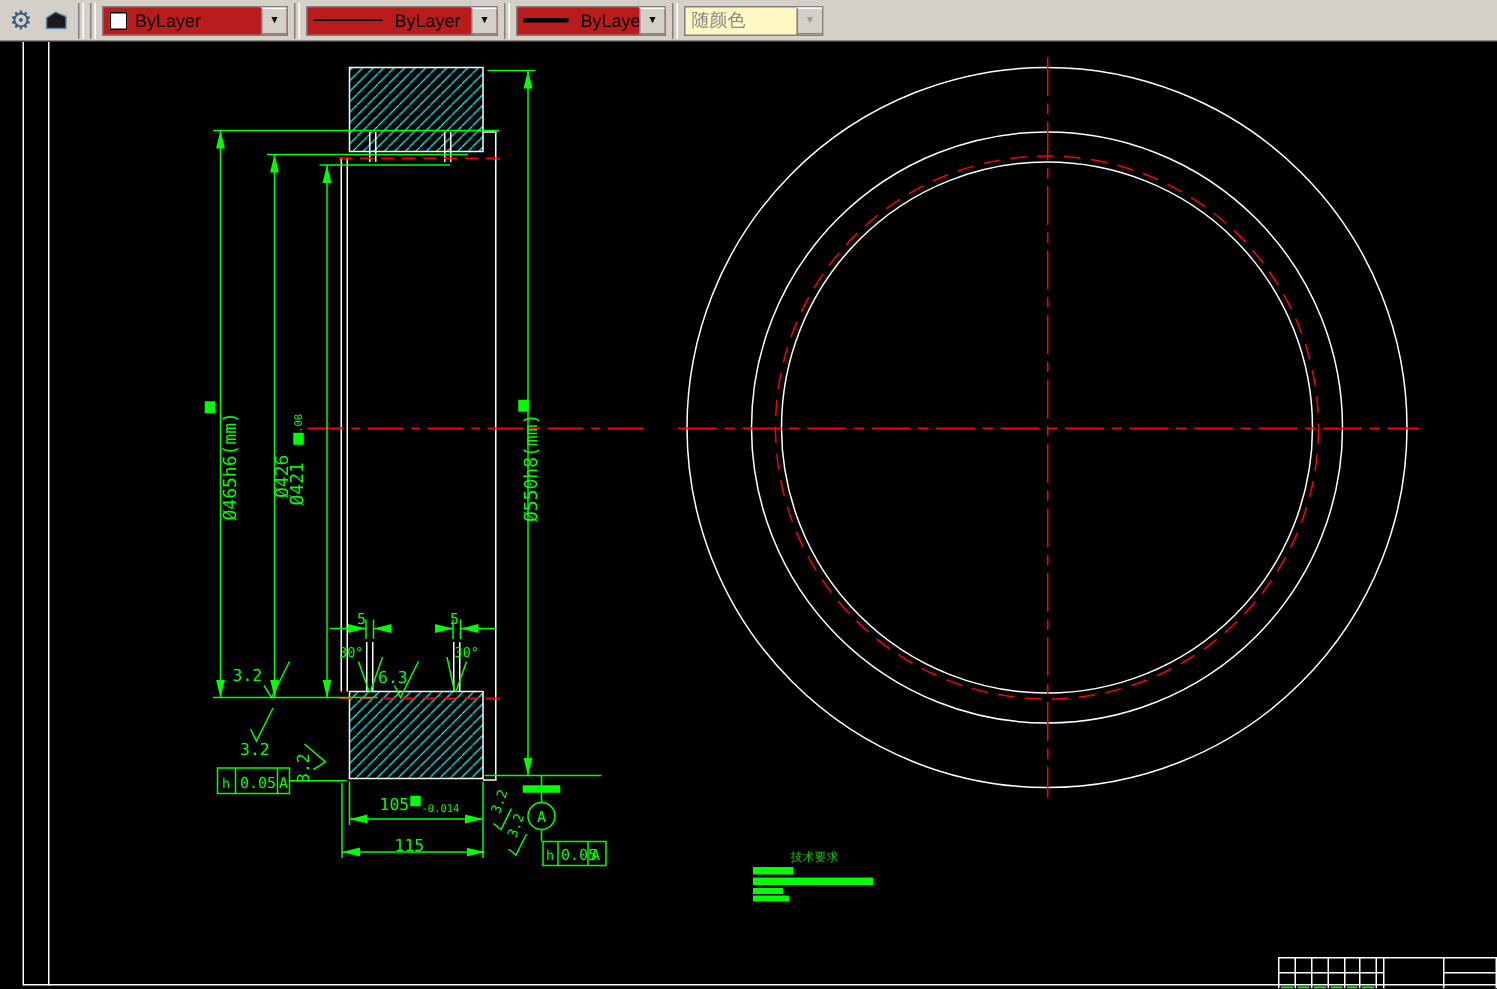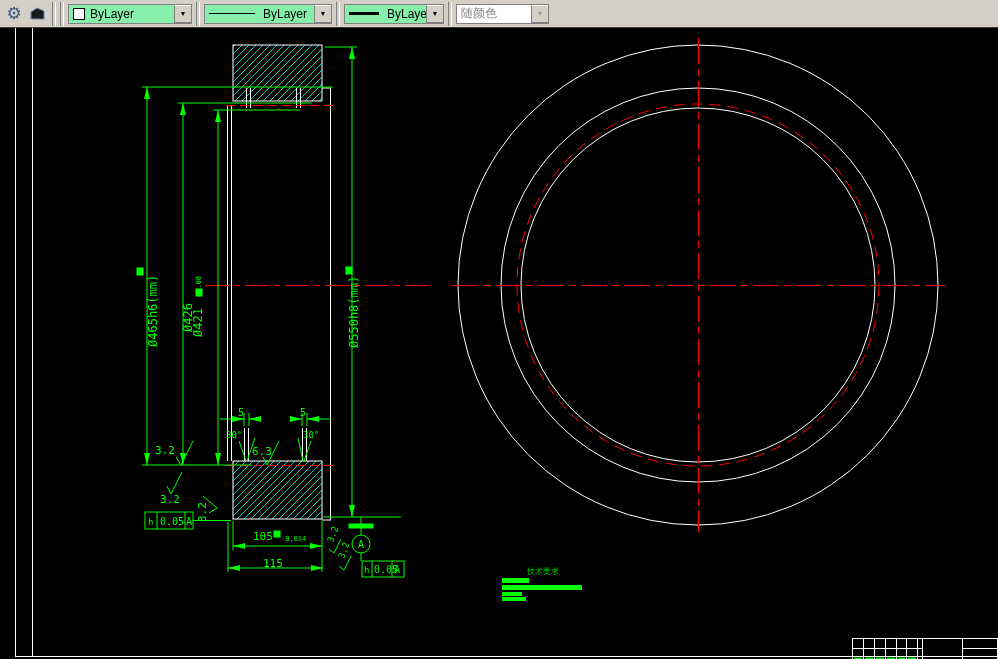--- a/index.html
+++ b/index.html
@@ -7,28 +7,28 @@
        font-family:"Liberation Sans",sans-serif;}
   
   .toolbar{position:absolute;top:0;left:0;width:998px;height:28px;
     background:#d4d0c8;display:flex;align-items:center;padding-left:2px;
     box-sizing:border-box;border-bottom:1px solid #404040;}
   .tb-btn{width:22px;height:22px;margin:0 1px;display:flex;align-items:center;
     justify-content:center;background:#d4d0c8;}
   .gear{font-size:17px;color:#3c5a80;line-height:1;}
   .sep{width:2px;height:24px;margin:0 2px;
     border-left:1px solid #808080;border-right:1px solid #ffffff;}
-  .combo{height:20px;display:flex;align-items:stretch;background:#86efac;
+  .combo{height:20px;display:flex;align-items:stretch;background:#b91c1c;
     border:1px solid #808080;box-sizing:border-box;margin:0 2px;}
   .combo .field{display:flex;align-items:center;flex:1;padding-left:4px;
     font-size:12px;color:#000;white-space:nowrap;overflow:hidden;}
   .combo .arrow{width:16px;background:#d4d0c8;display:flex;align-items:center;
     justify-content:center;border-left:1px solid #808080;
     border-top:1px solid #fff;border-bottom:1px solid #808080;font-size:7px;color:#000;}
-  .combo.disabled{background:#ffffff;}
+  .combo.disabled{background:#fef9c3;}
   .combo.disabled .field{color:#888;}
   .combo.disabled .arrow{color:#999;}
   .swatch{width:10px;height:10px;background:#fff;border:1px solid #000;margin-right:5px;flex:none;}
   .lt-thin{width:46px;height:1px;background:#000;margin-right:8px;flex:none;}
   .lt-thick{width:30px;height:3px;background:#000;margin-right:8px;flex:none;}
   
   .canvas{position:absolute;top:28px;left:0;}
   svg text{font-family:"DejaVu Sans Mono",monospace;}
 </style>
 </head>

